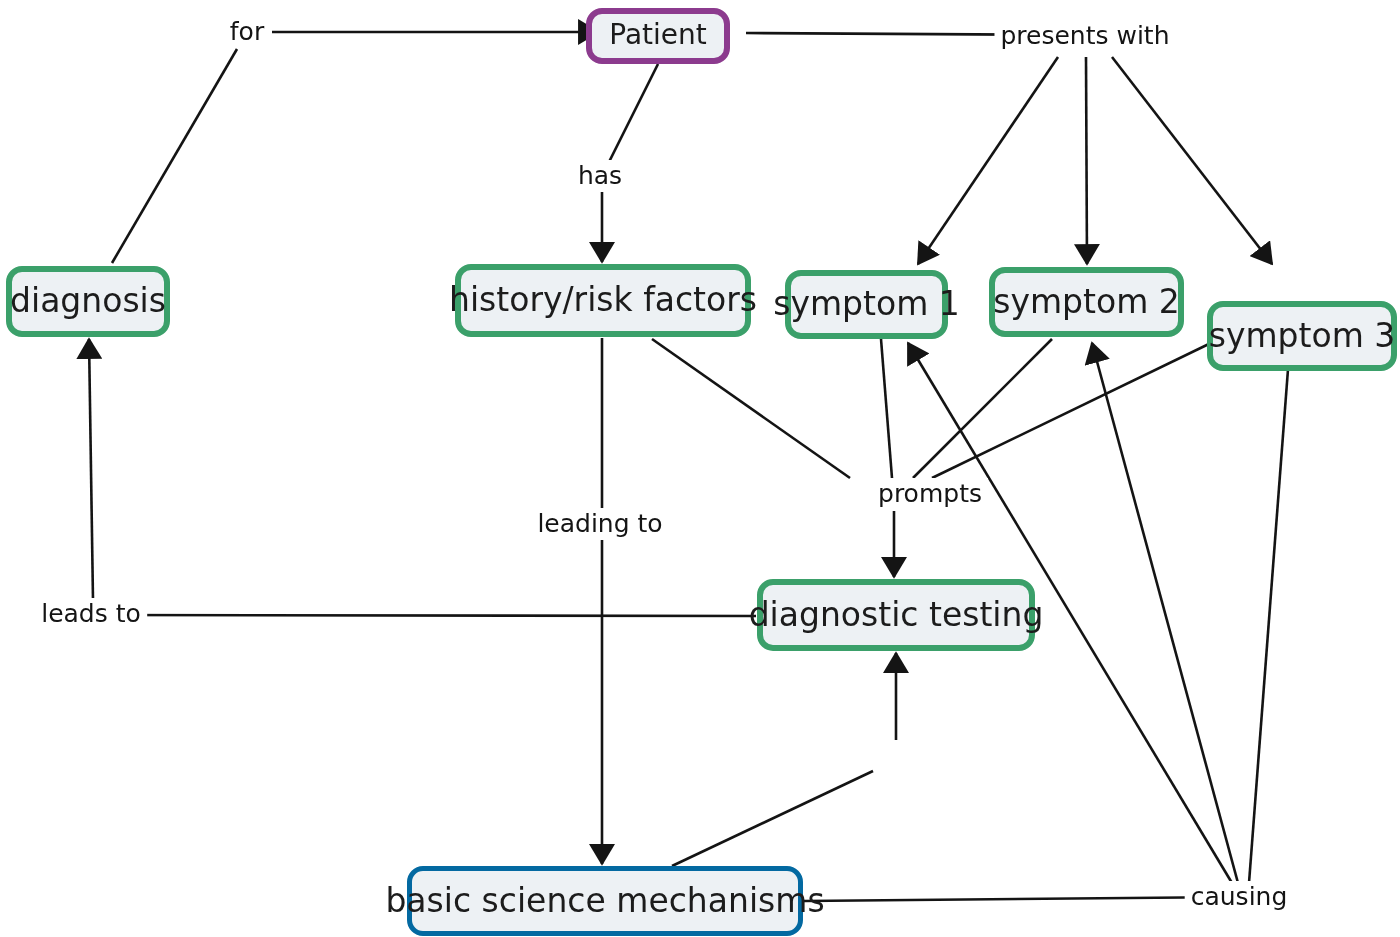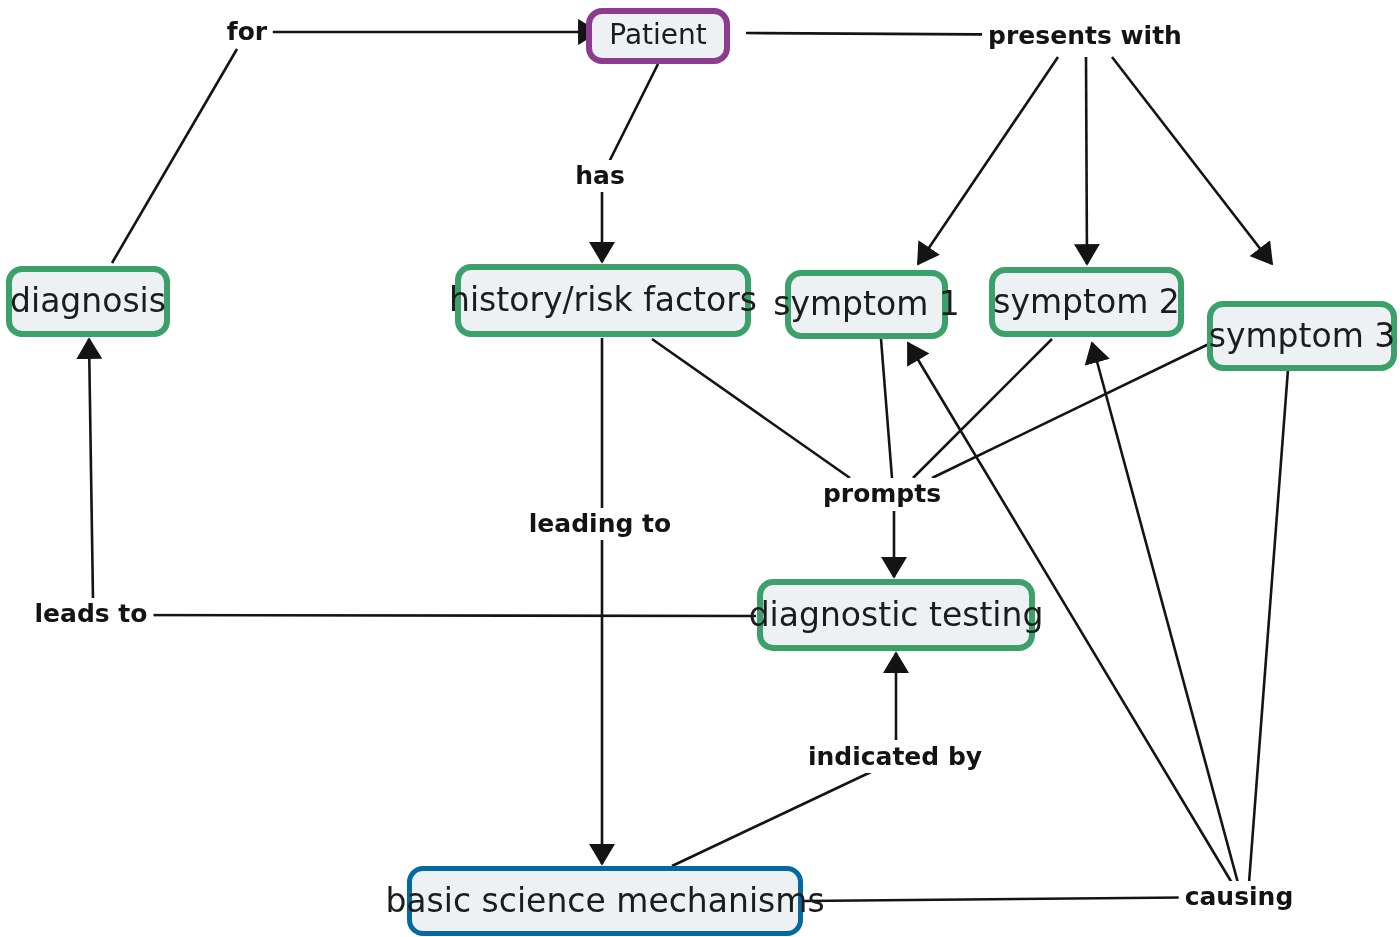--- a/index.html
+++ b/index.html
@@ -44,21 +44,20 @@
   .node.blue   { border: 5px solid #0369a1; }
   .edge-label {
     position: absolute;
     transform: translate(-50%, -50%);
     background: #ffffff;
     color: #141414;
     font-size: 25px;
     line-height: 1.2;
     padding: 1px 6px;
     white-space: nowrap;
-    font-weight: bold;
   }
 </style>
 </head>
 <body>
 
 <div class="canvas">
 
   <svg class="edges" viewBox="0 0 1400 937" xmlns="http://www.w3.org/2000/svg">
     <defs>
       <marker id="arrow" viewBox="0 0 10 12" refX="9.2" refY="6" markerWidth="22" markerHeight="26" markerUnits="userSpaceOnUse" orient="auto">
@@ -114,21 +113,20 @@
   <div class="node blue" style="left:407px; top:866px; width:396px; height:70px;">basic science mechanisms</div>
 
   <div class="edge-label" style="left:247px;  top:32px;">for</div>
 
   <div class="edge-label" style="left:1085px; top:36px;">presents with</div>
 
   <div class="edge-label" style="left:600px;  top:176px;">has</div>
 
   <div class="edge-label" style="left:600px;  top:488px;margin-top:36px;">leading to</div>
 
-  <div class="edge-label" style="left:882px;  top:494px;text-align:center;">prompts</div>
+  <div class="edge-label" style="left:930px;  top:494px;text-align:center;">prompts</div>
 
   <div class="edge-label" style="left:91px;   top:614px;">leads to</div>
 
-  <div class="edge-label" style="left:895px;  top:757px;">indicated by</div>
 
   <div class="edge-label" style="left:1239px; top:897px;">causing</div>
 
 </div>
 
 </body></html>

